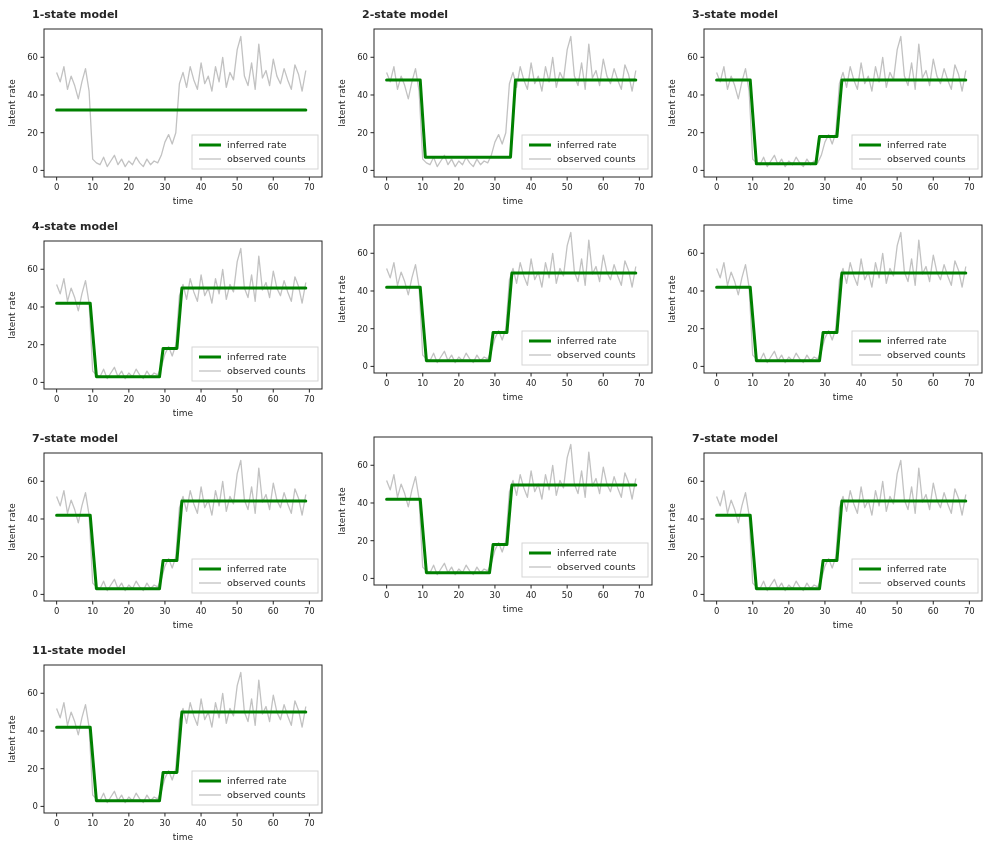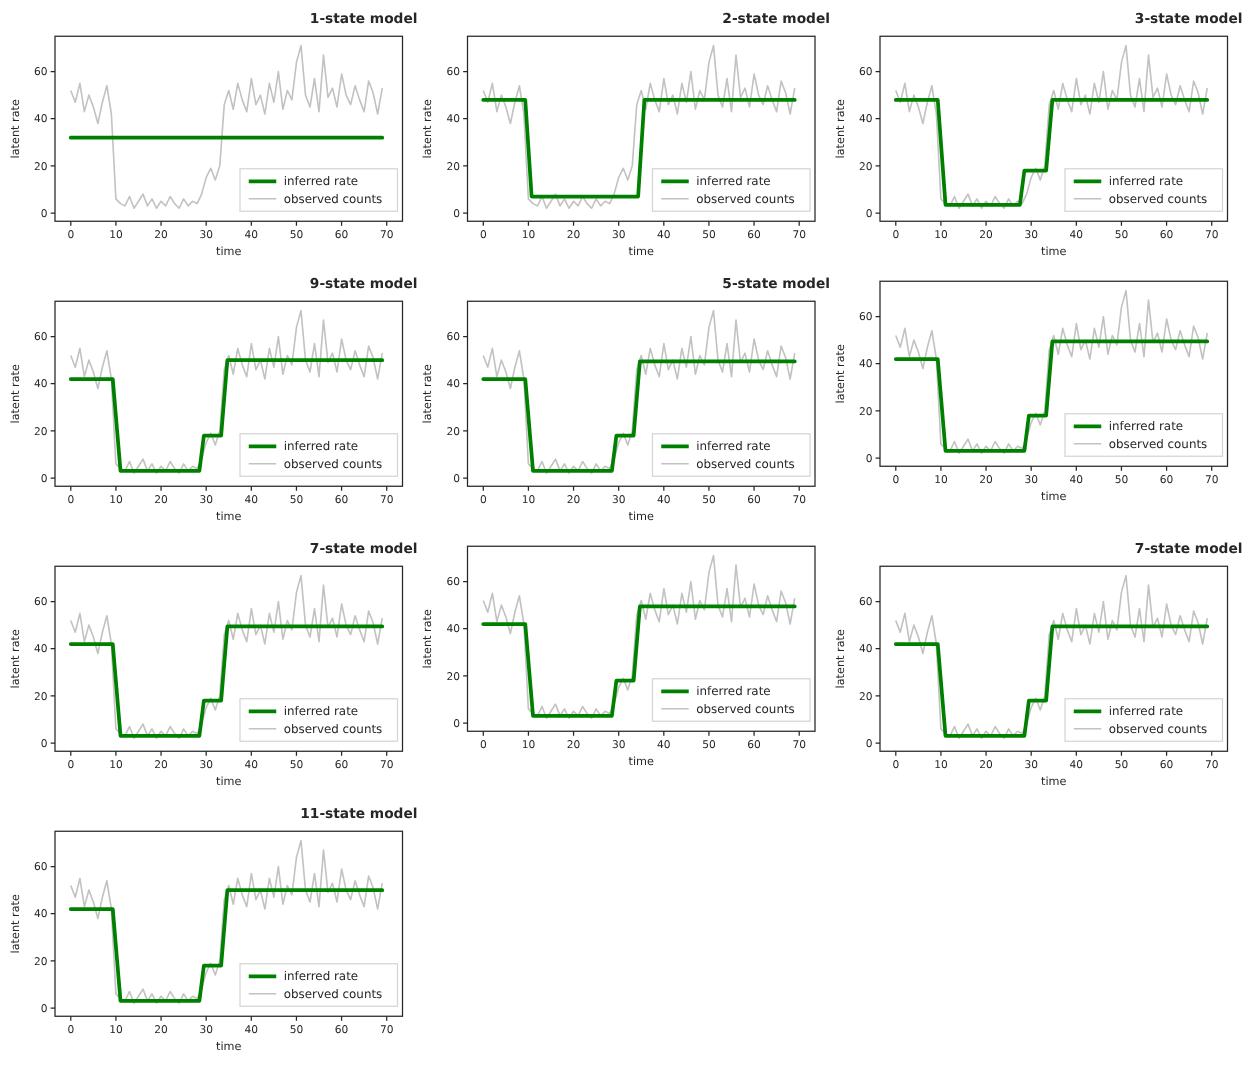--- a/index.html
+++ b/index.html
@@ -1,20 +1,20 @@
 <!DOCTYPE html>
 <html><head>
 <meta charset="utf-8">
 <style>
   html,body{margin:0;padding:0;background:#ffffff;}
   body{font-family:"DejaVu Sans", sans-serif;}
   #figure{width:1000px;height:857px;box-sizing:border-box;padding:6px 0 0 4px;
           display:flex;flex-wrap:wrap;align-content:flex-start;background:#fff;}
   .cell{width:330px;height:210px;margin:1px 0;box-sizing:border-box;}
-  .title{font-size:11px;font-weight:bold;color:#262626;text-align:right;
+  .title{font-size:11px;font-weight:bold;color:#262626;text-align:left;
          padding-left:28px;height:16px;line-height:16px;}
   svg text{font-family:"DejaVu Sans", sans-serif;fill:#262626;}
   .tick-label{font-size:8.5px;}
   .axis-label{font-size:9px;}
   .legend-text{font-size:9.5px;}
 </style>
 </head>
 <body>
 
 <div id="figure">
@@ -125,21 +125,21 @@
         <g transform="translate(188,112)">
           <rect x="0" y="0" width="126" height="34" fill="#ffffff" stroke="#d5d5d5" stroke-width="1"></rect>
           <line x1="7" y1="10" x2="29" y2="10" stroke="#008000" stroke-width="3"></line>
           <text x="35" y="13" class="legend-text">inferred rate</text>
           <line x1="7" y1="24" x2="29" y2="24" stroke="#c2c2c2" stroke-width="1.3"></line>
           <text x="35" y="27" class="legend-text">observed counts</text>
         </g>
         <text x="179" y="181" text-anchor="middle" class="axis-label">time</text>
         <text x="11" y="80" text-anchor="middle" class="axis-label" transform="rotate(-90 11 80)">latent rate</text>
       </svg></div>
-    <div class="cell"><div class="title">9-state model</div><svg width="330" height="192">
+    <div class="cell"><div class="title">4-state model</div><svg width="330" height="192">
         <rect x="40" y="6" width="278" height="148" fill="none" stroke="#262626" stroke-width="1"></rect>
         <line x1="52.63636363636364" y1="154" x2="52.63636363636364" y2="157.5" stroke="#262626" stroke-width="1"></line>
         <text x="52.63636363636364" y="167" text-anchor="middle" class="tick-label">0</text>
         <line x1="88.74025974025975" y1="154" x2="88.74025974025975" y2="157.5" stroke="#262626" stroke-width="1"></line>
         <text x="88.74025974025975" y="167" text-anchor="middle" class="tick-label">10</text>
         <line x1="124.84415584415584" y1="154" x2="124.84415584415584" y2="157.5" stroke="#262626" stroke-width="1"></line>
         <text x="124.84415584415584" y="167" text-anchor="middle" class="tick-label">20</text>
         <line x1="160.94805194805195" y1="154" x2="160.94805194805195" y2="157.5" stroke="#262626" stroke-width="1"></line>
         <text x="160.94805194805195" y="167" text-anchor="middle" class="tick-label">30</text>
         <line x1="197.05194805194805" y1="154" x2="197.05194805194805" y2="157.5" stroke="#262626" stroke-width="1"></line>
@@ -163,21 +163,21 @@
         <g transform="translate(188,112)">
           <rect x="0" y="0" width="126" height="34" fill="#ffffff" stroke="#d5d5d5" stroke-width="1"></rect>
           <line x1="7" y1="10" x2="29" y2="10" stroke="#008000" stroke-width="3"></line>
           <text x="35" y="13" class="legend-text">inferred rate</text>
           <line x1="7" y1="24" x2="29" y2="24" stroke="#c2c2c2" stroke-width="1.3"></line>
           <text x="35" y="27" class="legend-text">observed counts</text>
         </g>
         <text x="179" y="181" text-anchor="middle" class="axis-label">time</text>
         <text x="11" y="80" text-anchor="middle" class="axis-label" transform="rotate(-90 11 80)">latent rate</text>
       </svg></div>
-    <div class="cell"><div class="title">5-state model</div><svg width="330" height="192">
+    <div class="cell"><svg width="330" height="192">
         <rect x="40" y="6" width="278" height="148" fill="none" stroke="#262626" stroke-width="1"></rect>
         <line x1="52.63636363636364" y1="154" x2="52.63636363636364" y2="157.5" stroke="#262626" stroke-width="1"></line>
         <text x="52.63636363636364" y="167" text-anchor="middle" class="tick-label">0</text>
         <line x1="88.74025974025975" y1="154" x2="88.74025974025975" y2="157.5" stroke="#262626" stroke-width="1"></line>
         <text x="88.74025974025975" y="167" text-anchor="middle" class="tick-label">10</text>
         <line x1="124.84415584415584" y1="154" x2="124.84415584415584" y2="157.5" stroke="#262626" stroke-width="1"></line>
         <text x="124.84415584415584" y="167" text-anchor="middle" class="tick-label">20</text>
         <line x1="160.94805194805195" y1="154" x2="160.94805194805195" y2="157.5" stroke="#262626" stroke-width="1"></line>
         <text x="160.94805194805195" y="167" text-anchor="middle" class="tick-label">30</text>
         <line x1="197.05194805194805" y1="154" x2="197.05194805194805" y2="157.5" stroke="#262626" stroke-width="1"></line>

